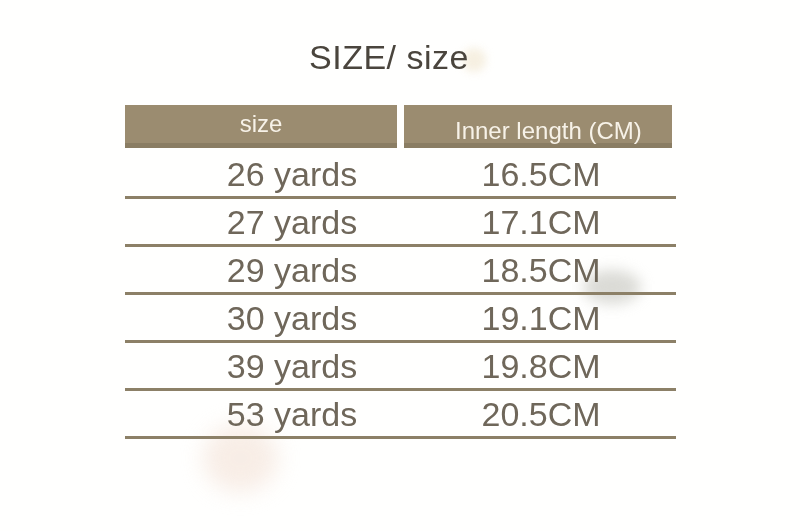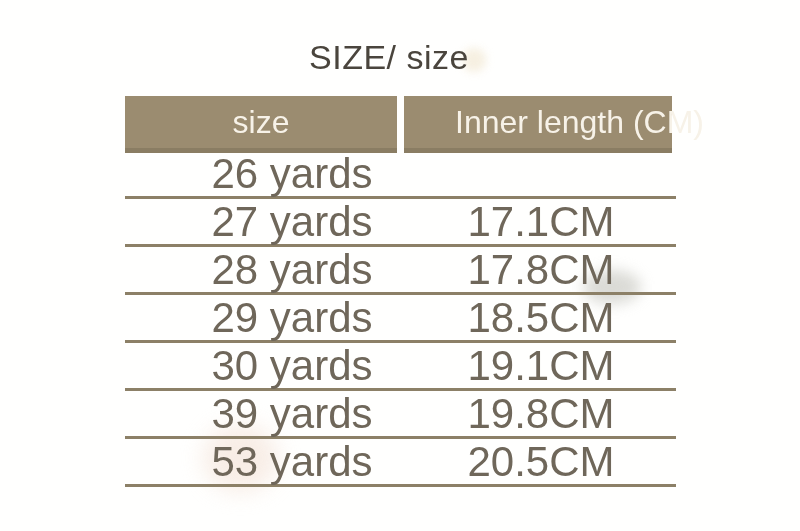--- a/index.html
+++ b/index.html
@@ -29,27 +29,27 @@
   
   .table-header {
     position: absolute;
     left: 125px;
     top: 94px;
     width: 551px;
     height: 57px;
   }
   .header-cell {
     position: absolute;
-    top: 2px;
-    height: 57px;
+    top: 11px;
+    height: 43px;
     box-sizing: border-box;
     background: var(--header-bg, #9b8c70);
     border-bottom: 5px solid var(--header-bg-edge, #8a7d63);
     color: var(--header-text, #f7f2e8);
-    font-size: 32px;
+    font-size: 24px;
   }
   .header-cell.left {
     left: 0;
     width: 272px;
     display: flex;
     align-items: center;
     justify-content: center;
   }
   .header-cell.right {
     left: 279px;
@@ -72,21 +72,21 @@
   }
   .row {
     position: relative;
     height: 45px;
     border-bottom: 3px solid var(--line, #8c8067);
   }
   .cell {
     position: absolute;
     top: 0;
     line-height: 46px;
-    font-size: 42px;
+    font-size: 34px;
     text-align: center;
     color: var(--body-text, #6f675a);
   }
   .cell.size {
     left: 0;
     width: 334px;
   }
   .cell.value {
     left: 281px;
     width: 270px;
@@ -141,28 +141,25 @@
       <span>size</span>
     </div>
     <div class="header-cell right">
       <span class="header-text">Inner length (CM)</span>
     </div>
   </div>
 
   <div class="table-body">
     <div class="row">
       <span class="cell size">26 yards</span>
+      <span class="cell value">16.5CM</span>
     </div>
     <div class="row">
       <span class="cell size">27 yards</span>
       <span class="cell value">17.1CM</span>
-    </div>
-    <div class="row">
-      <span class="cell size">28 yards</span>
-      <span class="cell value">17.8CM</span>
     </div>
     <div class="row">
       <span class="cell size">29 yards</span>
       <span class="cell value">18.5CM</span>
     </div>
     <div class="row">
       <span class="cell size">30 yards</span>
       <span class="cell value">19.1CM</span>
     </div>
     <div class="row">

